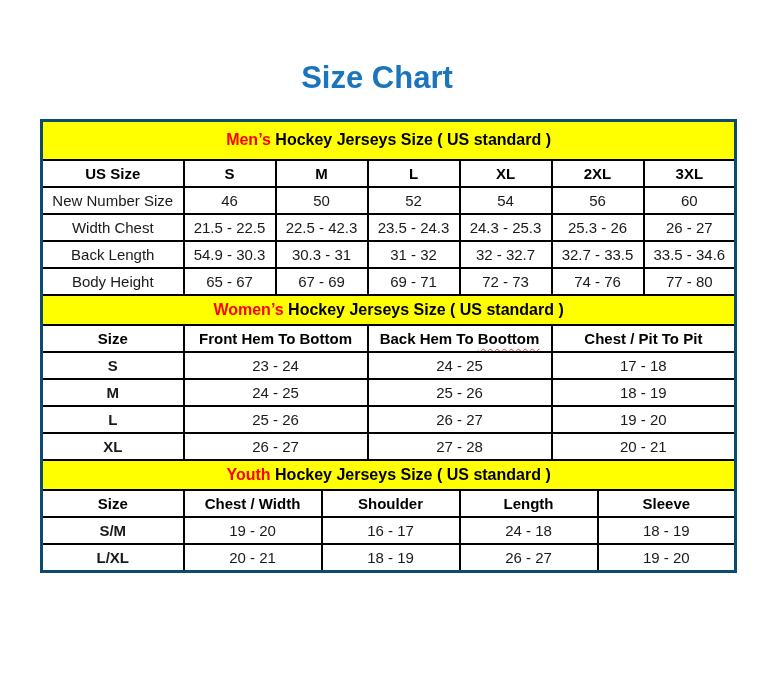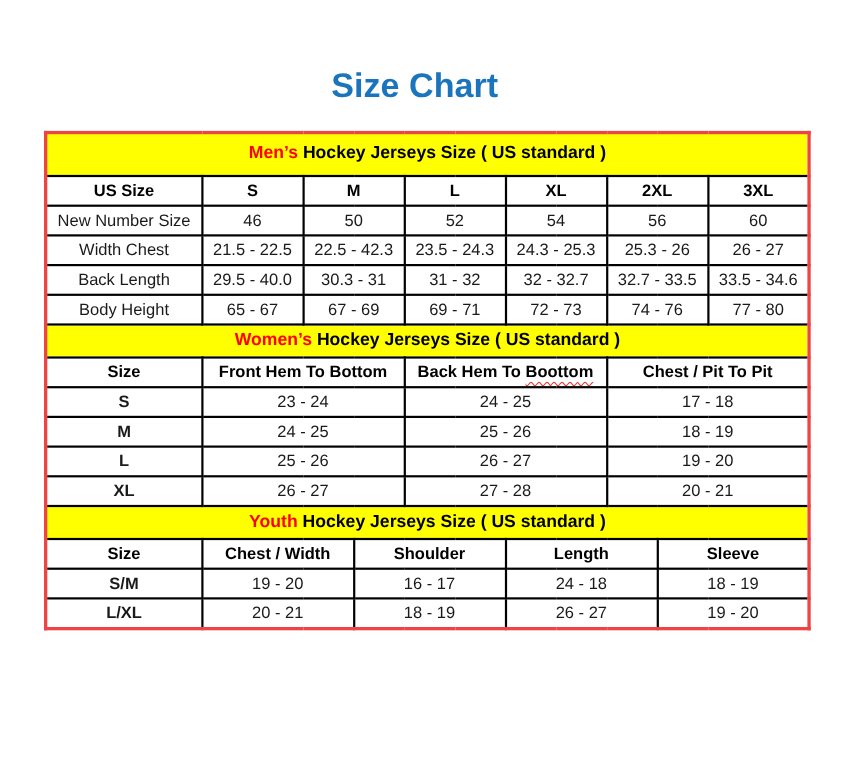--- a/index.html
+++ b/index.html
@@ -21,21 +21,21 @@
     font-size: 31px;
     font-weight: bold;
     text-align: center;
     margin: 0 0 24px 0;
     line-height: 1.05;
   }
   table.size-chart {
     border-collapse: collapse;
     table-layout: fixed;
     width: 694px;
-    border: 3px solid #ef4444;
+    border: 3px solid #0c4a6e;
   }
   table.size-chart td {
     border: 2px solid #000000;
     text-align: center;
     vertical-align: middle;
     font-size: 15px;
     color: #1a1a1a;
     padding: 0 2px;
     overflow: hidden;
     white-space: nowrap;
@@ -124,21 +124,21 @@
       <td>Width Chest</td>
       <td colspan="2">21.5 - 22.5</td>
       <td colspan="2">22.5 - 42.3</td>
       <td colspan="2">23.5 - 24.3</td>
       <td colspan="2">24.3 - 25.3</td>
       <td colspan="2">25.3 - 26</td>
       <td colspan="2">26 - 27</td>
     </tr>
     <tr class="data">
       <td>Back Length</td>
-      <td colspan="2">29.5 - 40.0</td>
+      <td colspan="2">54.9 - 30.3</td>
       <td colspan="2">30.3 - 31</td>
       <td colspan="2">31 - 32</td>
       <td colspan="2">32 - 32.7</td>
       <td colspan="2">32.7 - 33.5</td>
       <td colspan="2">33.5 - 34.6</td>
     </tr>
     <tr class="data">
       <td>Body Height</td>
       <td colspan="2">65 - 67</td>
       <td colspan="2">67 - 69</td>

